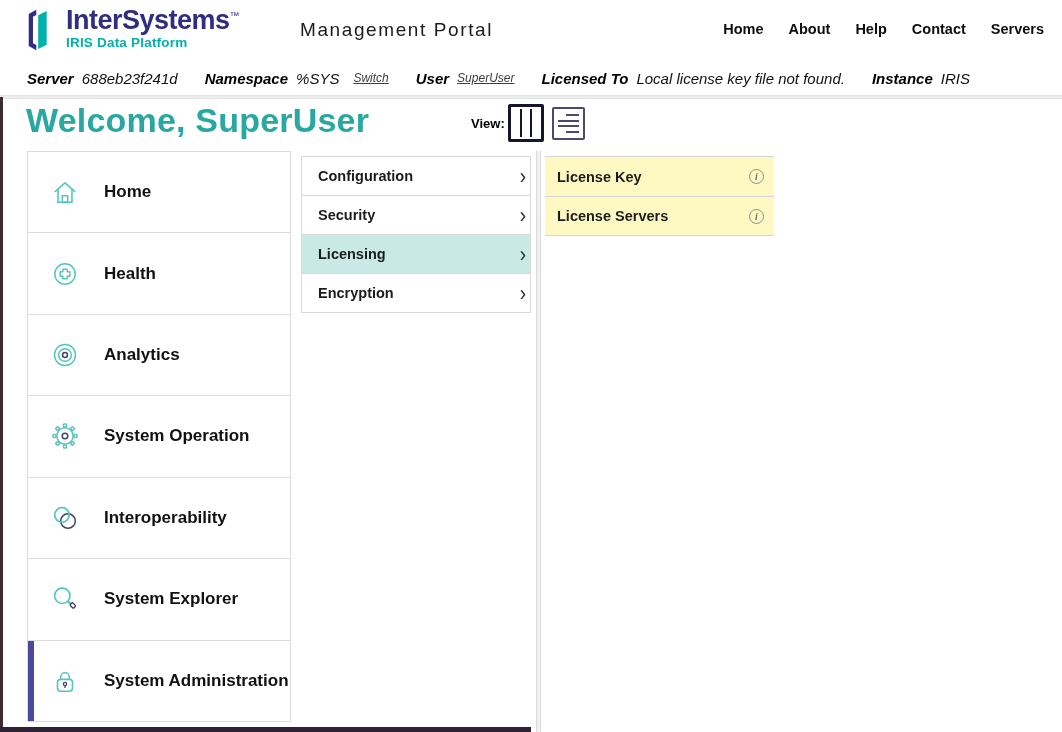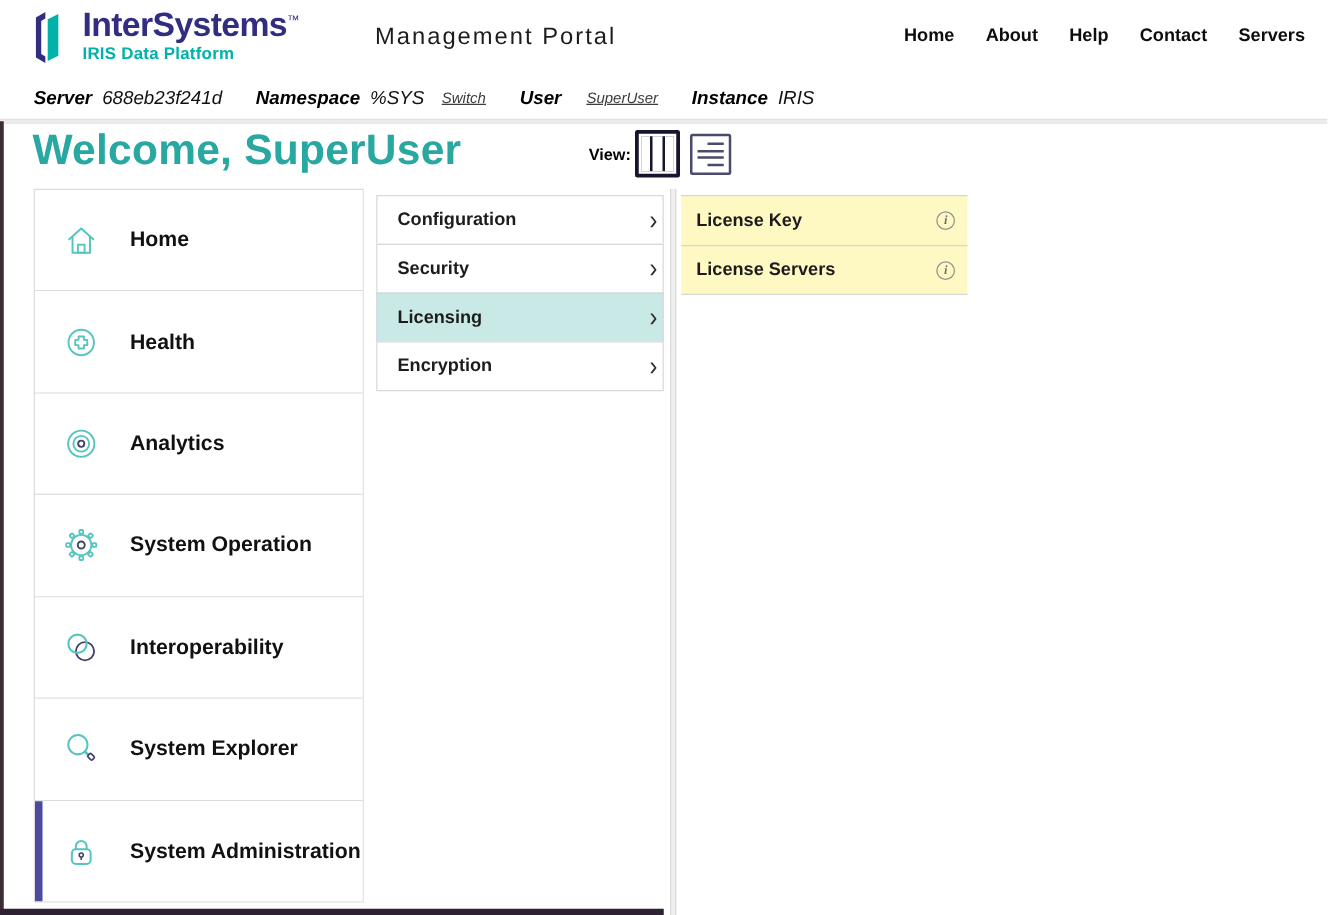--- a/index.html
+++ b/index.html
@@ -17,21 +17,21 @@
   .top-nav { position:absolute; right:18px; top:21px; display:flex; gap:25px; }
   .top-nav a { font-size:14.5px; font-weight:700; color:#0d0d0d; text-decoration:none; cursor:pointer; }
 
   
   .server-bar { position:absolute; left:27px; top:62px; width:1020px; height:32px;
     display:flex; align-items:center; font-size:15px; white-space:nowrap; }
   .server-bar .lbl { font-weight:700; color:#000; margin-right:8px; }
   .server-bar .val { font-weight:400; color:#111; }
   .server-bar .grp { margin-right:27px; display:flex; align-items:center;font-style:italic; }
   .server-bar .mini-link { font-size:12px; color:#3c3c3c; text-decoration:underline; margin-left:14px; cursor:pointer; }
-  .server-bar .mini-link.solo { margin-left:12px; }
+  .server-bar .mini-link.solo { margin-left:0; }
 
   .separator-band { position:absolute; left:0; top:95px; width:1062px; height:4px;
     background:#ececec; border-top:1px solid #e3e3e3; border-bottom:1px solid #e6e6e6; }
 
   
   .welcome-heading { position:absolute; left:26px; top:101px; font-size:34px; font-weight:600;
     color:#29a7a1; letter-spacing:0.2px; }
   .view-label { position:absolute; left:471px; top:116px; font-size:13px; font-weight:700; color:#000; }
   .view-icon-cols { position:absolute; left:508px; top:104px; width:36px; height:38px;
     border:3px solid #15152d; border-radius:2px; background:#fff; padding:2px; cursor:pointer; }
@@ -112,20 +112,24 @@
   <span class="grp">
     <span class="lbl">Namespace</span>
     <span class="val">%SYS</span>
     <span class="mini-link">Switch</span>
   </span>
   <span class="grp">
     <span class="lbl">User</span>
     <span class="mini-link solo">SuperUser</span>
   </span>
   <span class="grp">
+    <span class="lbl">Licensed To</span>
+    <span class="val">Local license key file not found.</span>
+  </span>
+  <span class="grp">
     <span class="lbl">Instance</span>
     <span class="val">IRIS</span>
   </span>
 </div>
 
 <div class="separator-band"></div>
 
 <div class="welcome-heading">Welcome, SuperUser</div>
 <div class="view-label">View:</div>
 <div class="view-icon-cols" title="">

